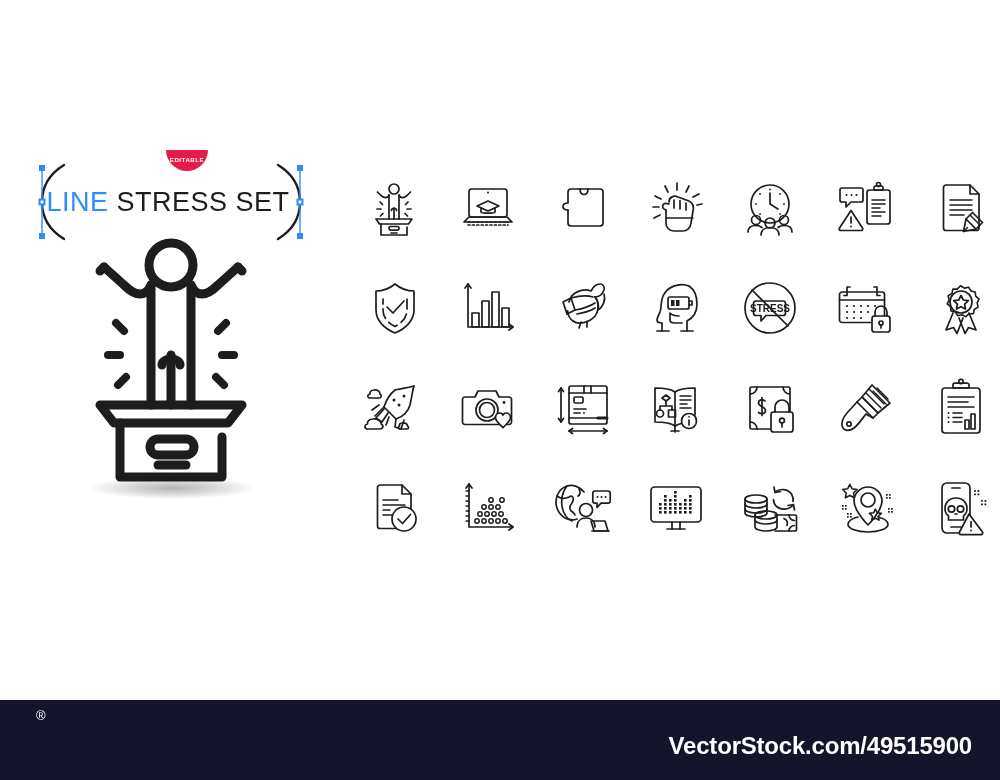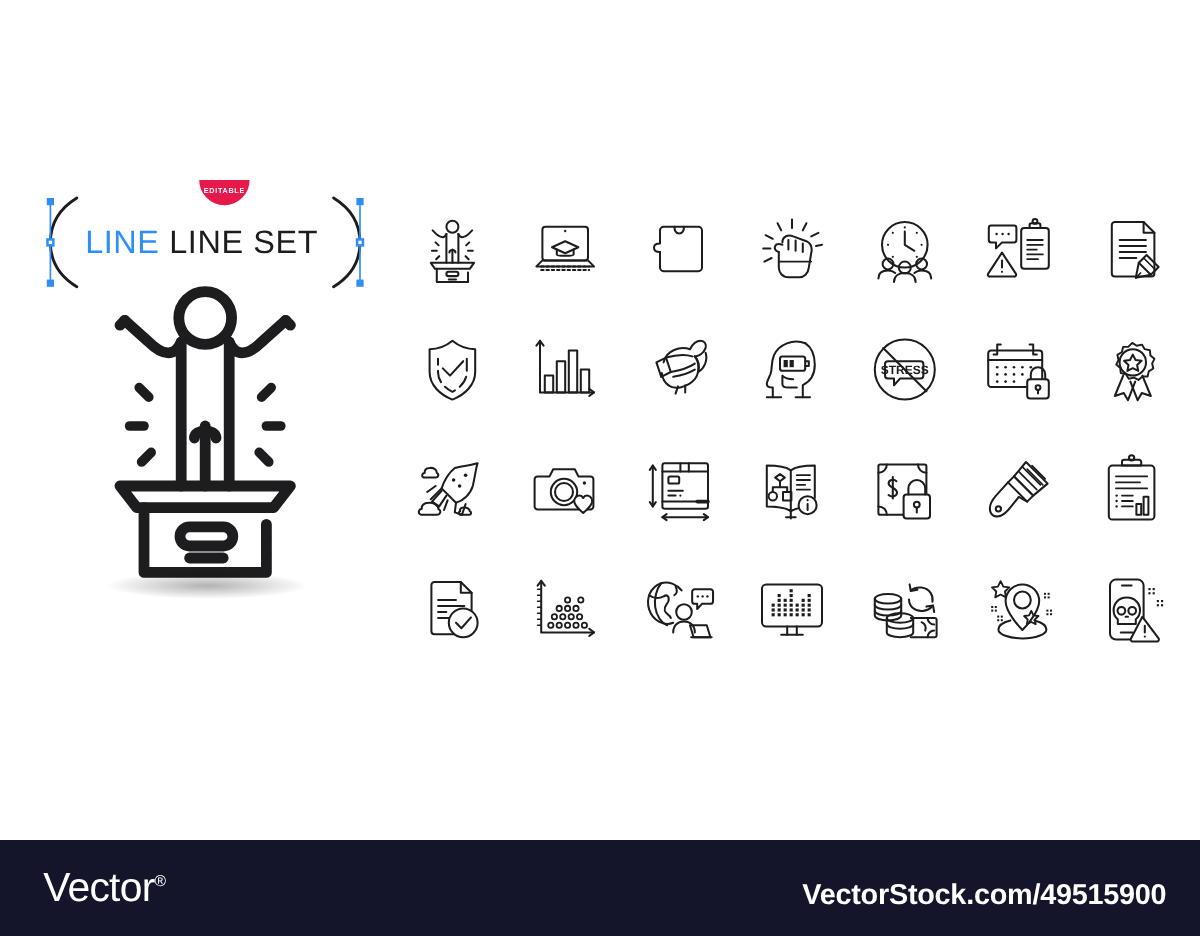--- a/index.html
+++ b/index.html
@@ -42,21 +42,21 @@
     position:absolute;left:72px;top:345px;width:165px;height:22px;
     background:radial-gradient(ellipse at 50% 50%, rgba(0,0,0,.30) 0%, rgba(0,0,0,.13) 42%, rgba(0,0,0,0) 72%);
     border-radius:50%;
   }
 
   
   .grid{
     position:absolute;left:330px;top:158px;width:660px;height:400px;
     display:grid;grid-template-columns:repeat(7,1fr);grid-template-rows:repeat(4,1fr);
   }
-  .cell{display:flex;align-items:center;justify-content:center;}
+  .cell{display:flex;align-items:center;justify-content:flex-end;}
   .cell svg{display:block;}
 
   
   .footer{
     position:absolute;left:0;top:700px;width:1000px;height:80px;
     background:#14142a;
   }
   .logo{
     position:absolute;left:36px;top:21px;height:38px;
     display:flex;align-items:baseline;color:#fff;
@@ -96,21 +96,21 @@
       <line x1="32" y1="6" x2="32" y2="74" stroke="#2e8ef7" stroke-width="1.4"></line>
       <rect x="29" y="3" width="6" height="6" fill="#2e8ef7"></rect>
       <rect x="29" y="71" width="6" height="6" fill="#2e8ef7"></rect>
       <rect x="28.5" y="36.5" width="7" height="7" fill="#2e8ef7"></rect>
       <rect x="30.6" y="38.6" width="2.8" height="2.8" fill="#ffffff"></rect>
     </svg>
 
     <div class="title-row">
       <span class="title-text t-blue">LINE</span>
       <span class="title-text t-dark" style="white-space:pre">&nbsp;</span>
-      <span class="title-text t-dark">LINE SET</span>
+      <span class="title-text t-dark">STRESS SET</span>
     </div>
 
     <svg class="illus" viewBox="0 0 190 250">
       <g fill="none" stroke="#1d1d1f" stroke-width="9" stroke-linecap="round" stroke-linejoin="round">
         <circle cx="95" cy="28" r="22"></circle>
         <path d="M75 48 C70 60 60 60 48 48 L28 30"></path>
         <path d="M115 48 C120 60 130 60 142 48 L162 30"></path>
         <path d="M28 30 L24 34"></path>
         <path d="M162 30 L166 34"></path>
         <path d="M75 48 L75 168"></path>
@@ -656,19 +656,18 @@
           <rect x="51" y="25.5" width="1.8" height="1.8"></rect>
             <rect x="54.5" y="25.5" width="1.8" height="1.8"></rect>
         </g>
       </svg>
     </div>
 
   </div>
 
   <div class="footer">
     <div class="logo">
-      <span class="l1">Vector</span>
         <span class="reg">®</span>
     </div>
     <div class="footer-url">VectorStock.com/49515900</div>
   </div>
 
 </div>
 
 </body></html>

